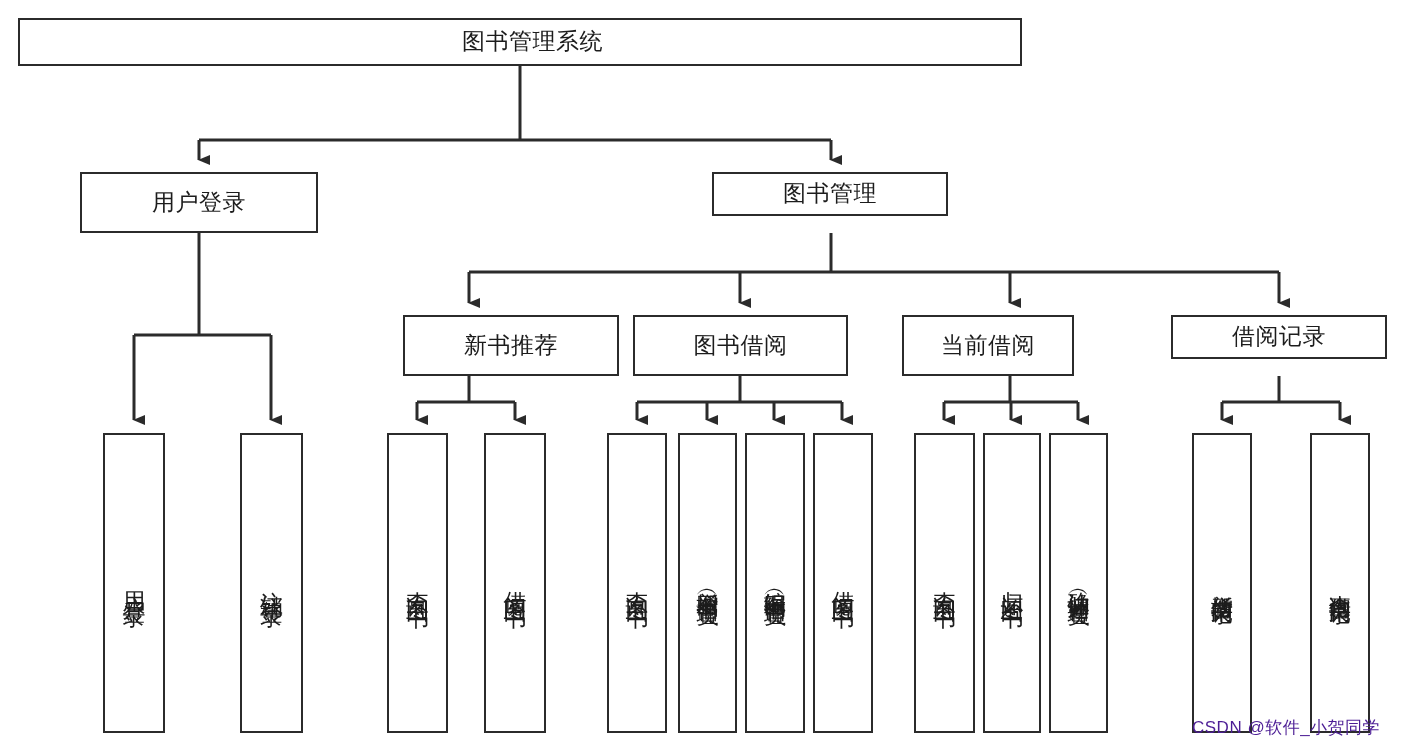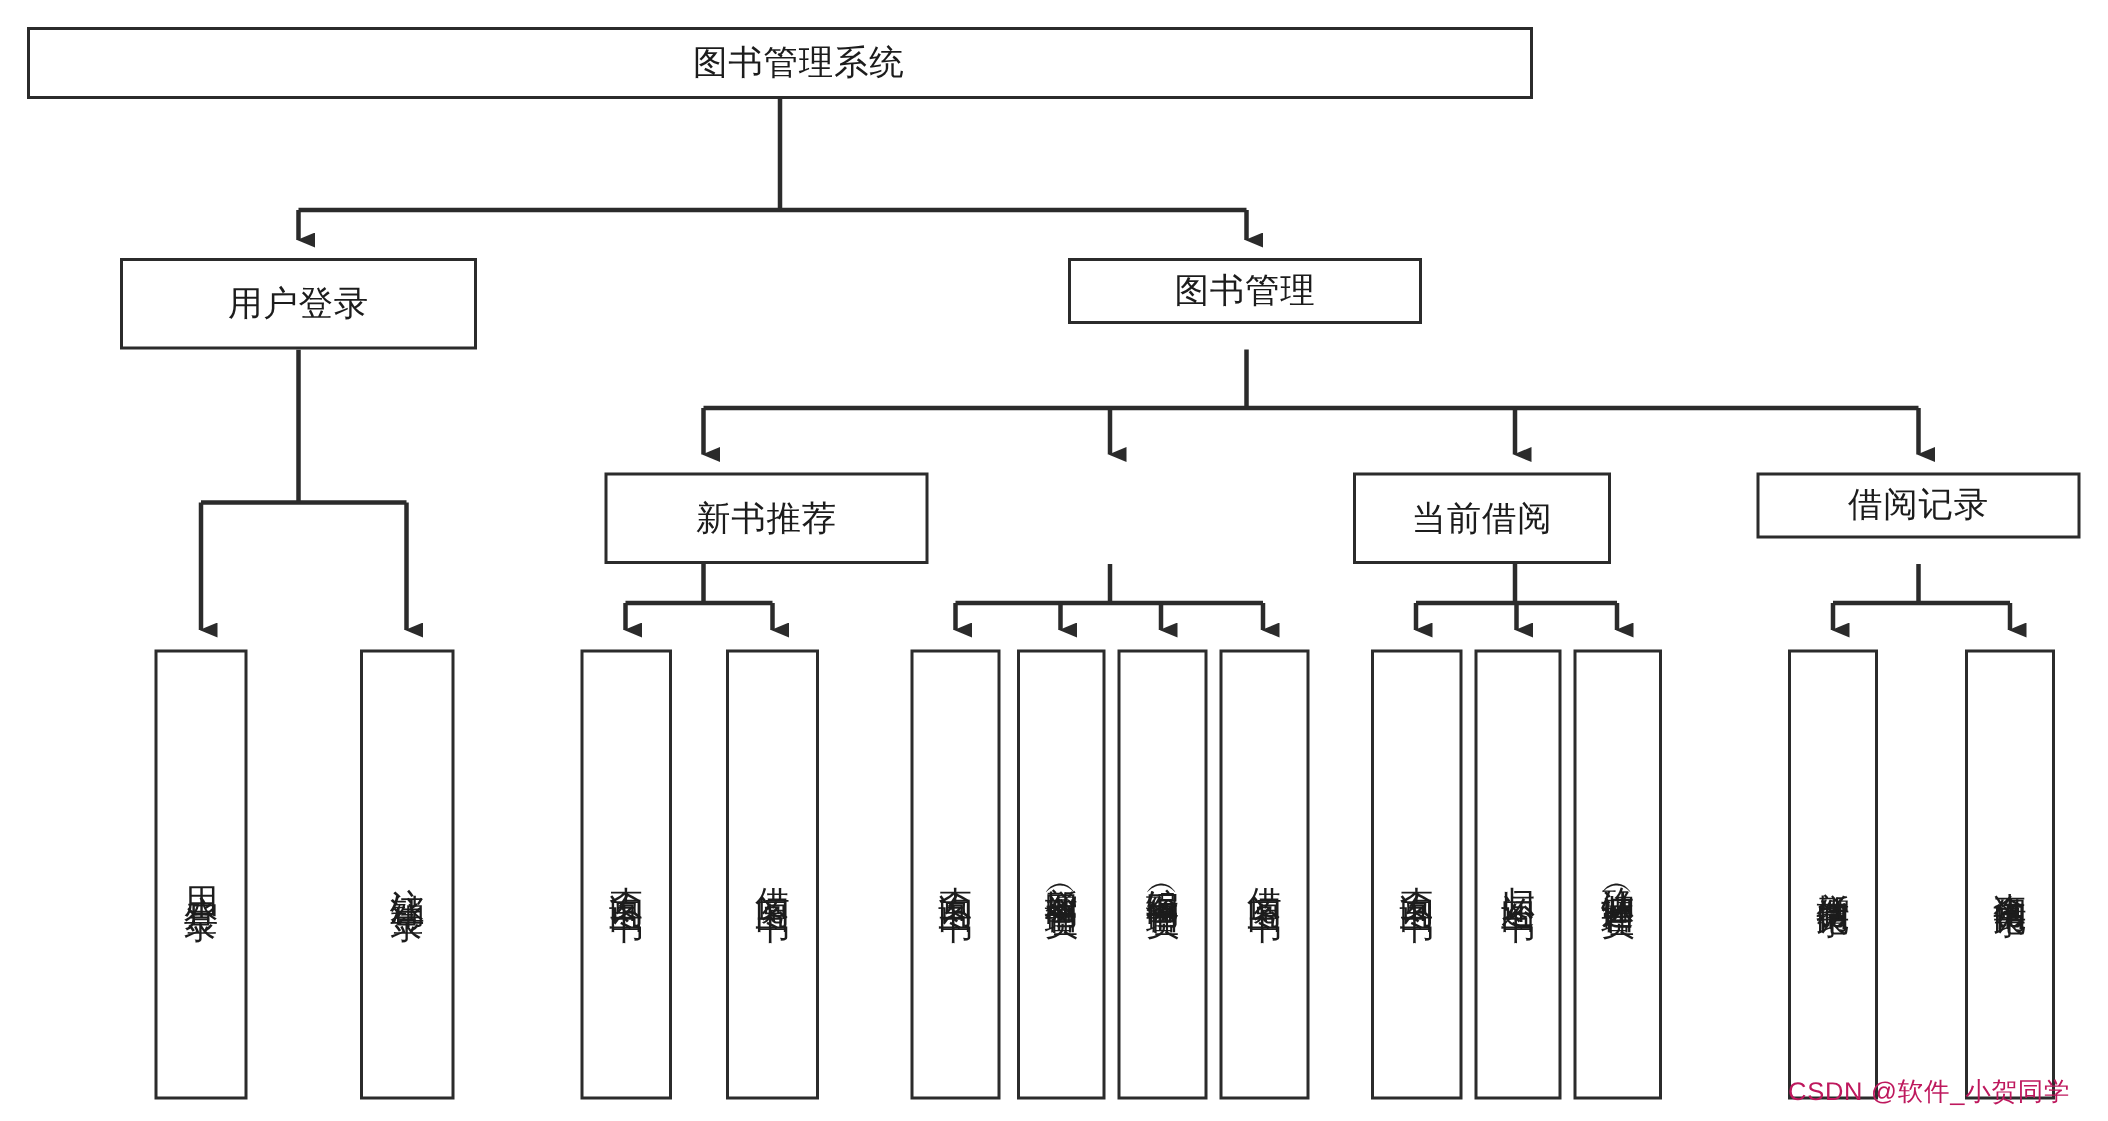--- a/index.html
+++ b/index.html
@@ -54,21 +54,21 @@
     font-size: 23px;
     letter-spacing: 5px;
     line-height: 1;
   }
   .node-box.vertical.tight .node-label {
     letter-spacing: 2px;
     font-size: 22px;
   }
   .watermark {
     position: absolute;
-    color: #be185d;
+    color: #4c1d95;
     font-size: 17px;
     letter-spacing: 0.5px;
     white-space: nowrap;
     pointer-events: none;
   }
 </style>
 </head>
 <body>
 
 <div id="diagram-root">
@@ -144,20 +144,23 @@
   </div>
 
   <div class="node-box horizontal" style="left:712px; top:172px; width:236px; height:44px;">
     <span class="node-label">图书管理</span>
   </div>
 
   <div class="node-box horizontal" style="left:362px; top:315px; width:216px; height:61px;margin-left:41px;">
     <span class="node-label">新书推荐</span>
   </div>
 
+  <div class="node-box horizontal" style="left:633px; top:315px; width:215px; height:61px;">
+    <span class="node-label">图书借阅</span>
+  </div>
 
   <div class="node-box horizontal" style="left:902px; top:315px; width:172px; height:61px;">
     <span class="node-label">当前借阅</span>
   </div>
 
   <div class="node-box horizontal" style="left:1171px; top:315px; width:216px; height:44px;">
     <span class="node-label">借阅记录</span>
   </div>
 
   <div class="node-box vertical" style="left:103px; top:433px; width:62px; height:300px;">

